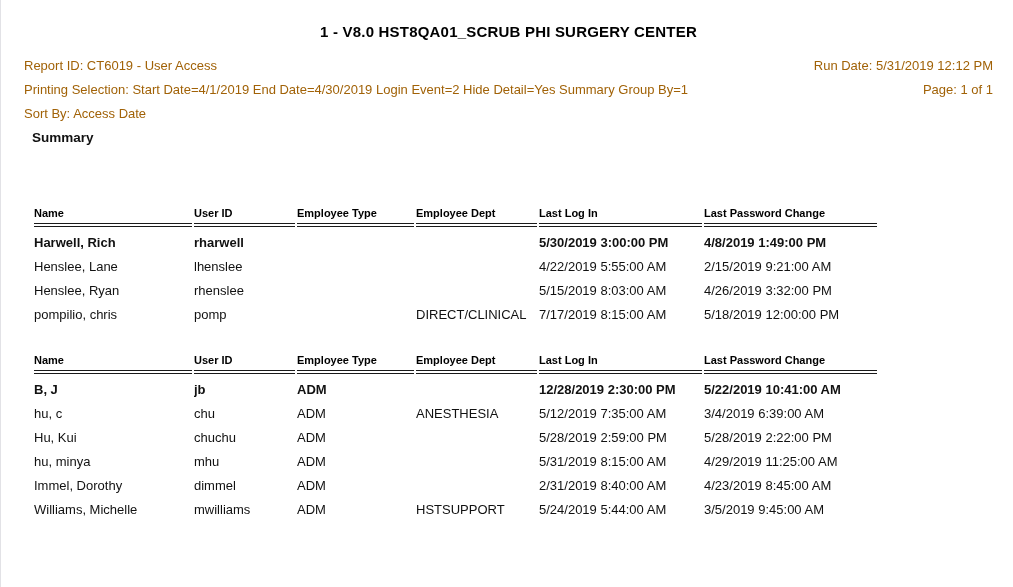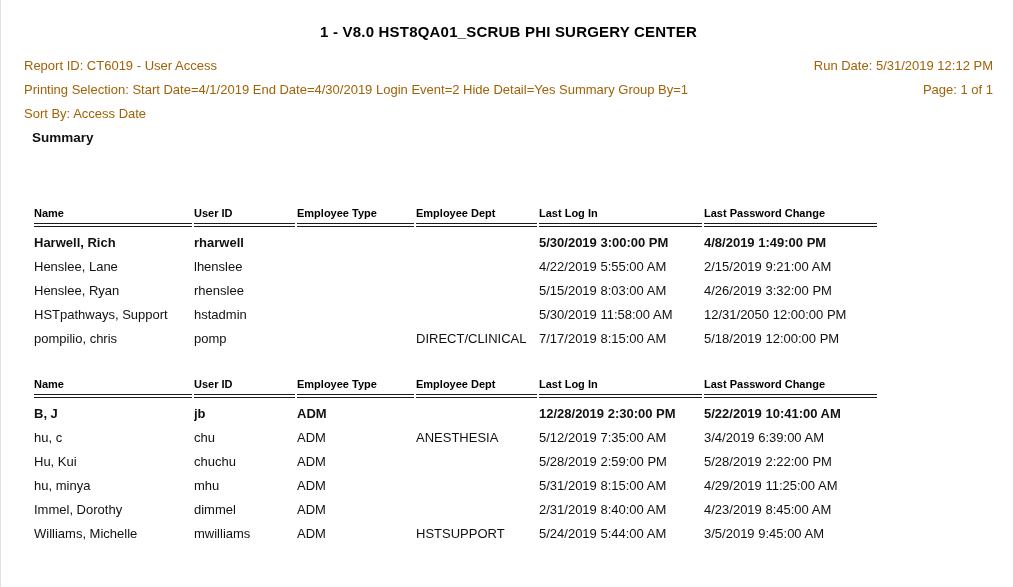--- a/index.html
+++ b/index.html
@@ -163,28 +163,20 @@
             </tr>
             <tr>
               <td>Henslee, Ryan</td>
               <td>rhenslee</td>
               <td></td>
               <td></td>
               <td>5/15/2019 8:03:00 AM</td>
               <td>4/26/2019 3:32:00 PM</td>
             </tr>
             <tr>
-              <td>HSTpathways, Support</td>
-              <td>hstadmin</td>
-              <td></td>
-              <td></td>
-              <td>5/30/2019 11:58:00 AM</td>
-              <td>12/31/2050 12:00:00 PM</td>
-            </tr>
-            <tr>
               <td>pompilio, chris</td>
               <td>pomp</td>
               <td></td>
               <td>DIRECT/CLINICAL</td>
               <td>7/17/2019 8:15:00 AM</td>
               <td>5/18/2019 12:00:00 PM</td>
             </tr>
           </tbody>
     </table>
   </section>

